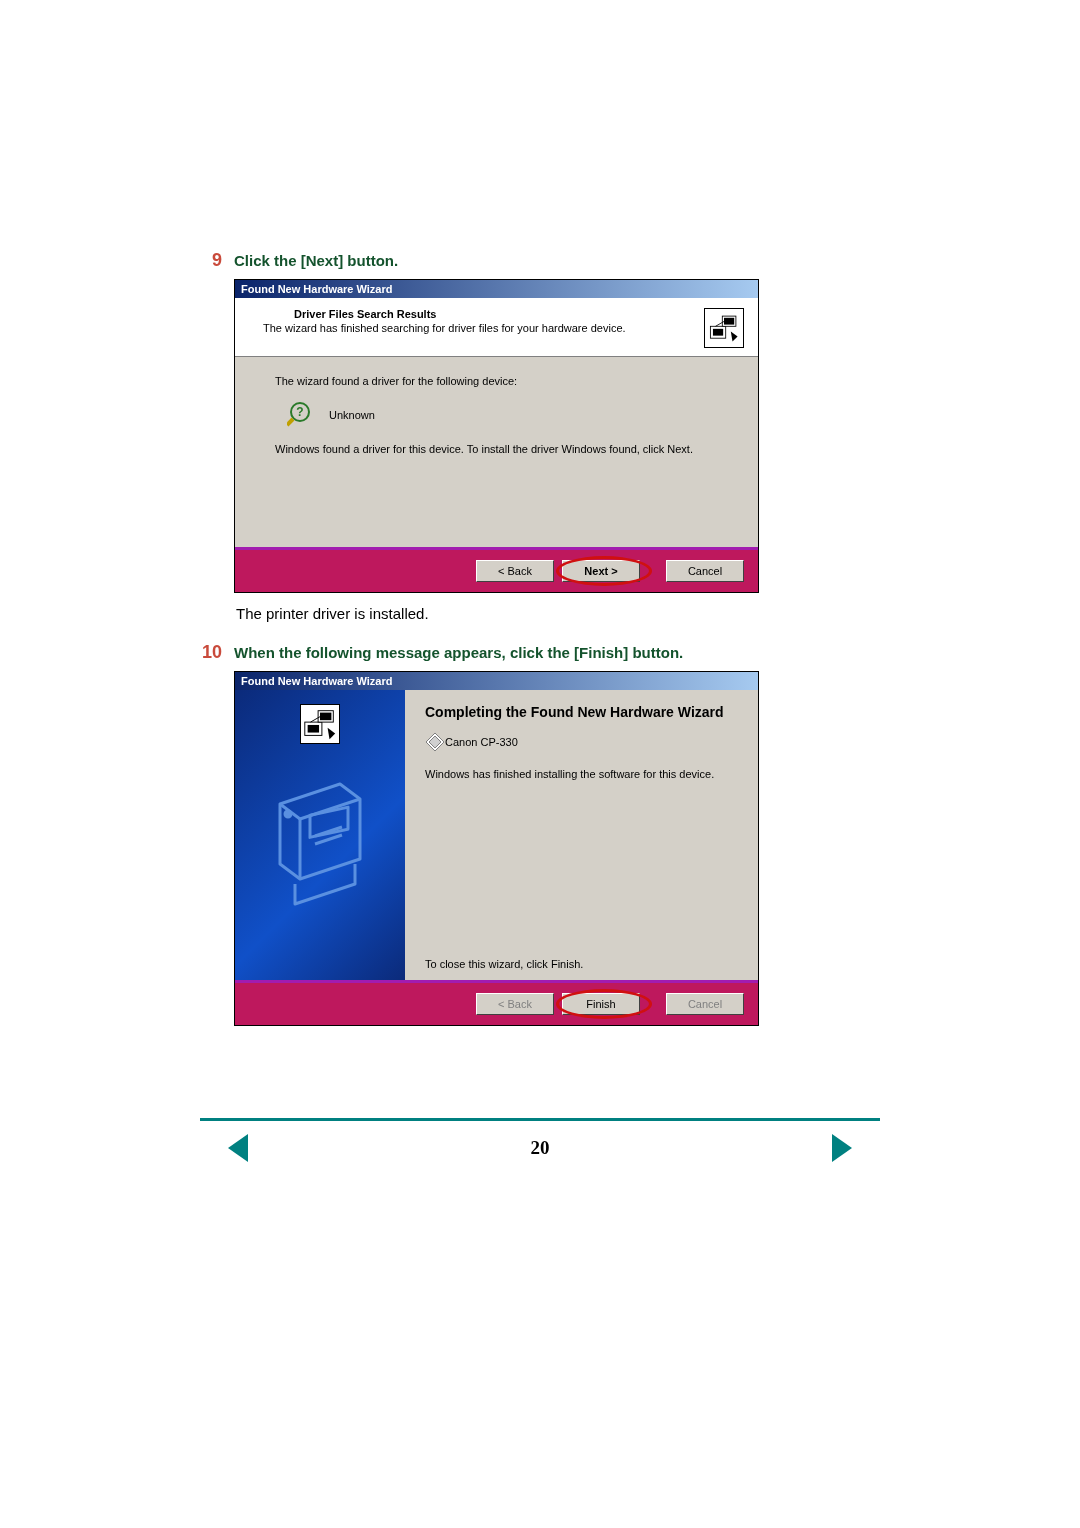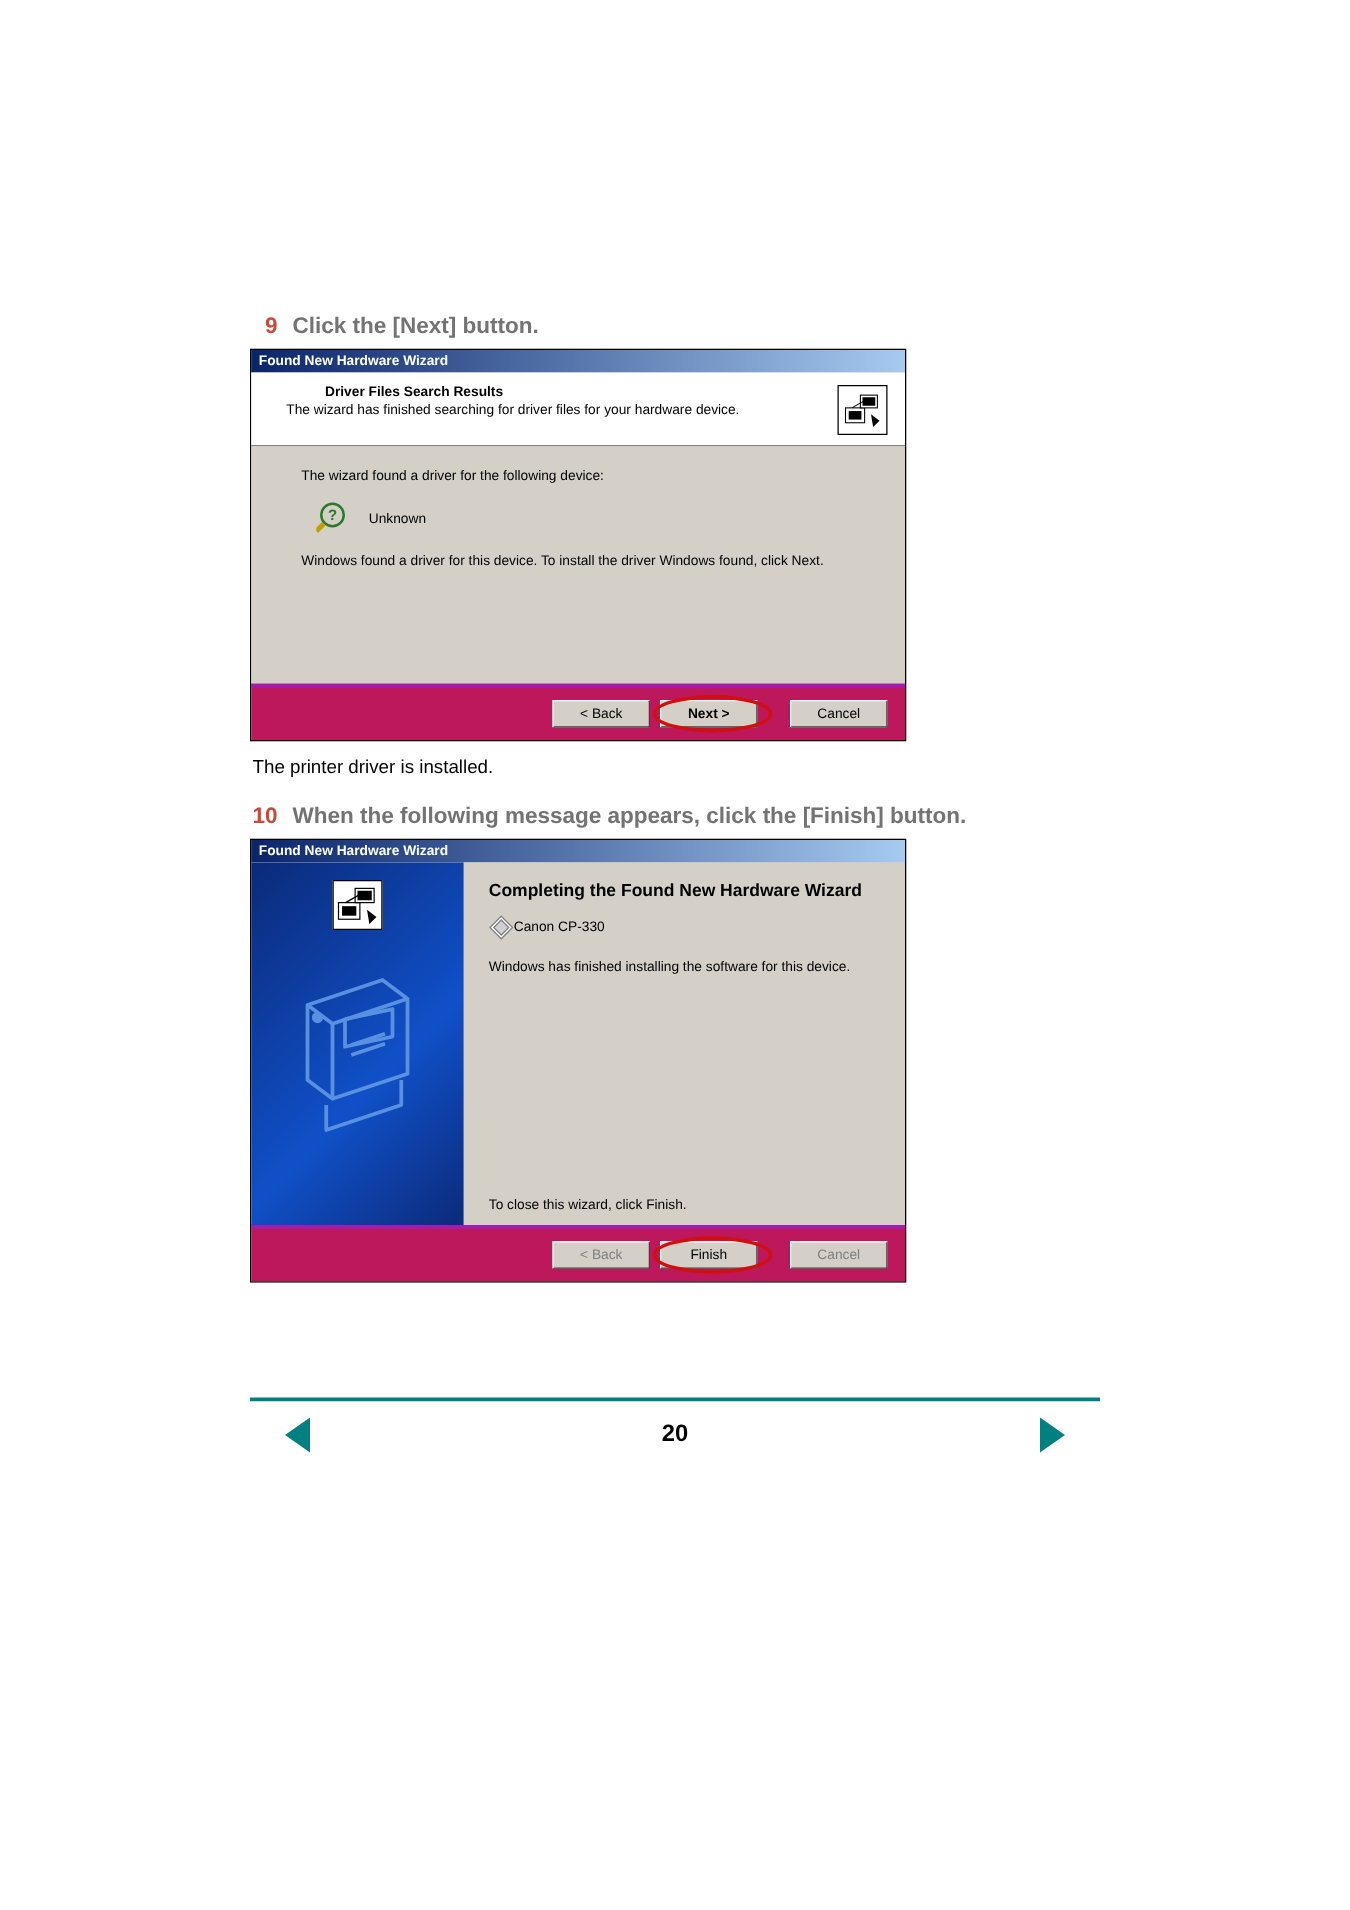--- a/index.html
+++ b/index.html
@@ -27,24 +27,25 @@
     color: #c94a3b;
     font-weight: bold;
     font-size: 18px;
     width: 34px;
     flex: 0 0 34px;
     text-align: right;
     padding-right: 12px;
   }
   .step-title {
     font-weight: bold;
-    font-size: 18px;
-    color: #737373;
+    font-size: 15px;
+    color: #14532d;
   }
   .step-body {
+    margin-left: 34px;
   }
   .wizard {
     border: 1px solid #000;
     width: 525px;
     background: #d4d0c8;
     margin-top: 8px;
     font-family: "Tahoma", Arial, sans-serif;
     font-size: 11px;
     color: #000;
   }
@@ -174,21 +175,21 @@
     position: absolute;
     top: -12px;
     left: 200px;
     width: 680px;
     height: 0;
     border-top: 3px solid #008080;
   }
   .arrow-btn {
     width: 36px; height: 36px;
   }
-  .page-num { font-size: 19px; font-weight: bold; }
+  .page-num { font-size: 19px; font-weight: bold; font-family: Liberation Serif, serif; }
 </style>
 </head>
 <body>
 
 <div class="page">
 
   <div class="step">
     <div class="step-row">
       <div class="step-num">9</div>
       <div class="step-title">Click the [Next] button.</div>

